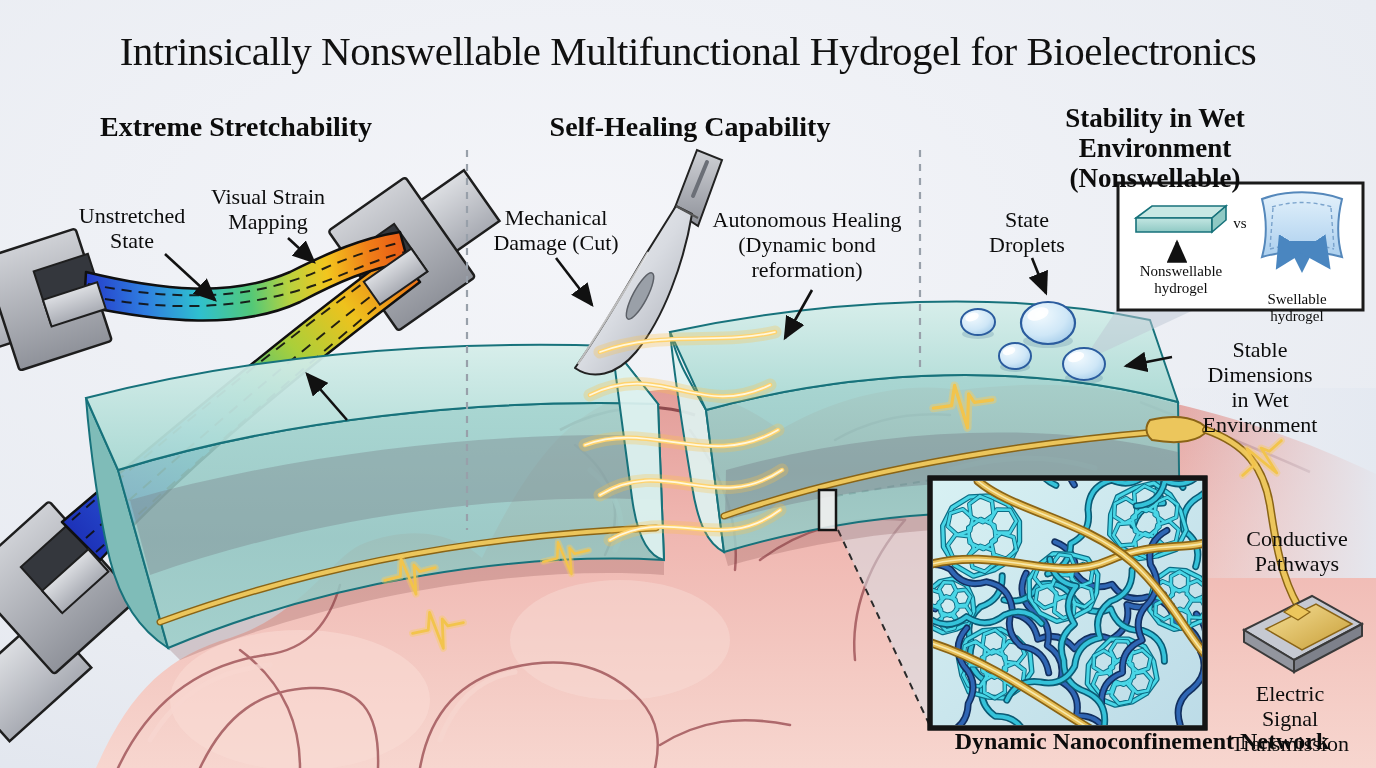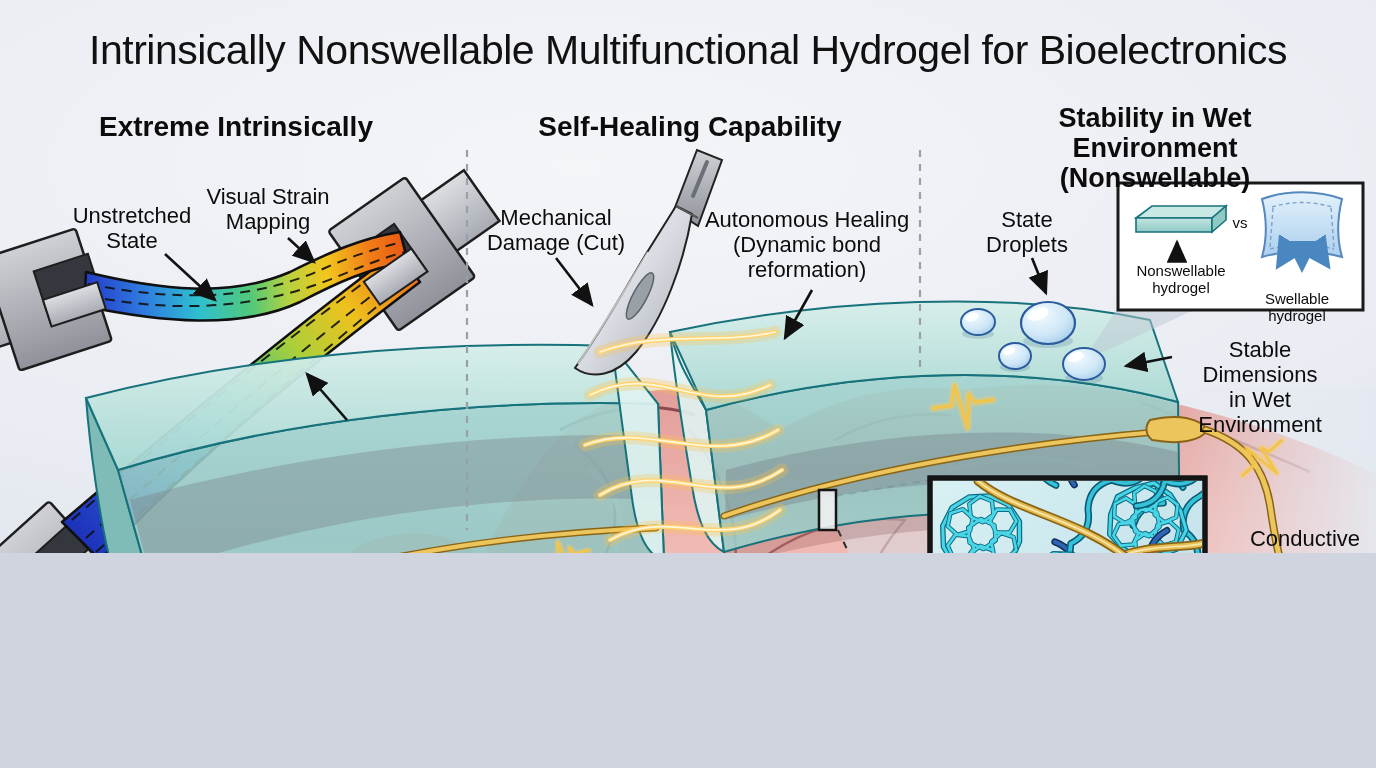--- a/index.html
+++ b/index.html
@@ -1,18 +1,18 @@
 <!DOCTYPE html>
 <html><head>
 <meta charset="utf-8">
 <style>
   html,body{margin:0;padding:0;background:#cfd4de;}
-  .stage{position:relative;width:1376px;height:553px;overflow:hidden;
+  .stage{position:relative;width:1376px;height:768px;overflow:hidden;
          background:radial-gradient(120% 110% at 42% 30%, #f4f5f9 0%, #e9ecf2 55%, #d9dfea 100%);
-         font-family:Liberation Sans, sans-serif;color:#0c0c0c;}
+         font-family:Liberation Serif, serif;color:#0c0c0c;}
   .art{position:absolute;left:0;top:0;}
   .lbl{position:absolute;transform:translateX(-50%);text-align:center;white-space:pre-line;
        line-height:1.13;font-size:22px;color:#0c0c0c;}
   .hdr{font-weight:700;font-size:28px;line-height:1.12;}
   .ttl{position:absolute;left:688px;top:27px;transform:translateX(-50%);white-space:nowrap;
        font-size:41px;letter-spacing:-0.5px;color:#111;}
   .small{font-size:15px;line-height:1.1;}
   .cap{font-weight:700;font-size:24px;white-space:nowrap;}
 </style>
 </head>
@@ -404,21 +404,21 @@
   <path d="M347,420 L307,374" marker-end="url(#arrowK)"></path>
   <path d="M556,258 L592,305" marker-end="url(#arrowK)"></path>
   <path d="M812,290 L785,338" marker-end="url(#arrowK)"></path>
   <path d="M1032,258 L1046,293" marker-end="url(#arrowK)"></path>
   <path d="M1172,357 L1126,366" marker-end="url(#arrowK)"></path>
 </g>
 </svg>
 
 <div class="ttl">Intrinsically Nonswellable Multifunctional Hydrogel for Bioelectronics</div>
 
-<div class="lbl hdr" style="left:236px;top:111px;">Extreme Intrinsically</div>
+<div class="lbl hdr" style="left:236px;top:111px;">Extreme Stretchability</div>
 <div class="lbl hdr" style="left:690px;top:111px;">Self-Healing Capability</div>
 <div class="lbl hdr" style="left:1155px;top:103px;font-size:27px;">Stability in Wet Environment
 (Nonswellable)</div>
 
 <div class="lbl" style="left:132px;top:204px;">Unstretched
 State</div>
 <div class="lbl" style="left:268px;top:185px;">Visual Strain
 Mapping</div>
 
 <div class="lbl" style="left:556px;top:206px;">Mechanical
@@ -430,19 +430,19 @@
 <div class="lbl" style="left:1027px;top:208px;">State
 Droplets</div>
 <div class="lbl small" style="left:1240px;top:215px;">vs</div>
 <div class="lbl small" style="left:1181px;top:263px;">Nonswellable
 hydrogel</div>
 <div class="lbl small" style="left:1297px;top:263px;margin-top:28px;">Swellable
 hydrogel</div>
 <div class="lbl" style="left:1260px;top:338px;">Stable Dimensions
 in Wet Environment</div>
 
-<div class="lbl" style="left:1297px;top:527px;margin-left:8px;">Conductive
+<div class="lbl" style="left:1297px;top:527px;">Conductive
 Pathways</div>
 <div class="lbl" style="left:1290px;top:682px;">Electric Signal
 Transmission</div>
 <div class="lbl cap" style="left:1142px;top:728px;">Dynamic Nanoconfinement Network</div>
 
 </div>
 
 </body></html>

